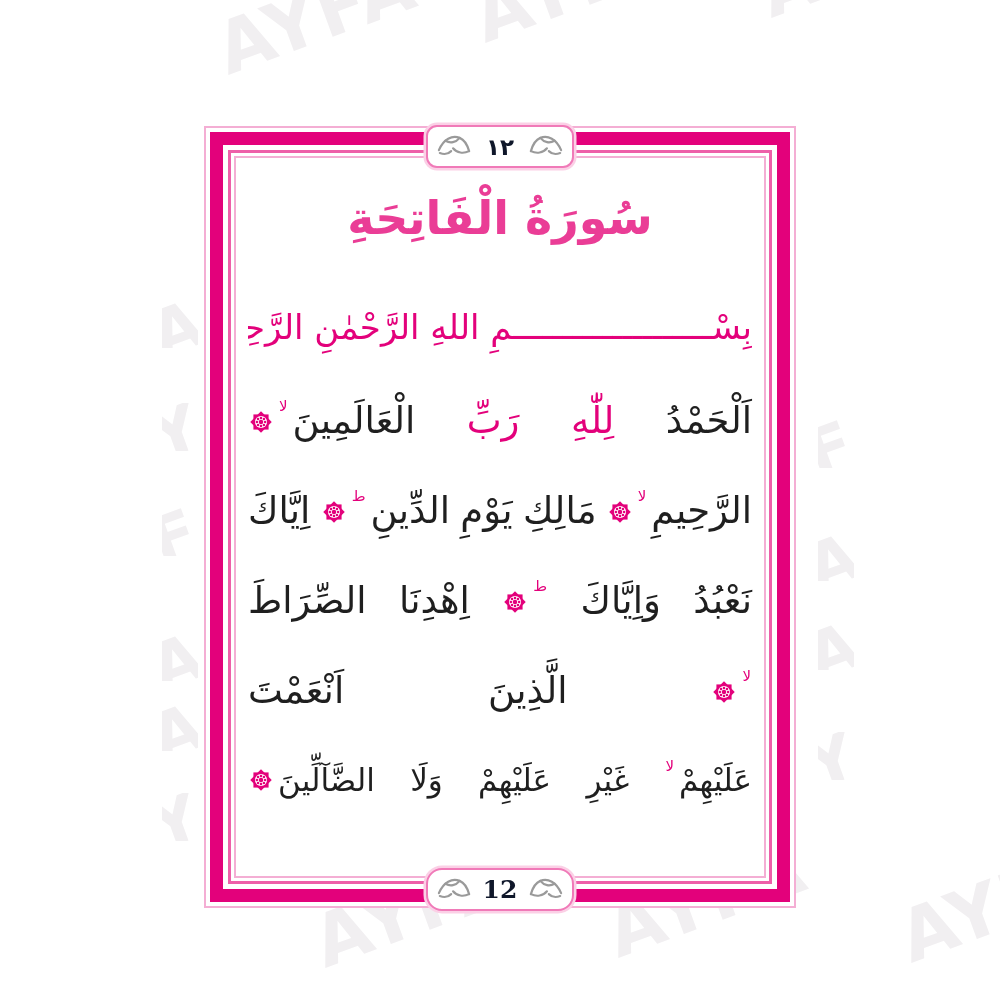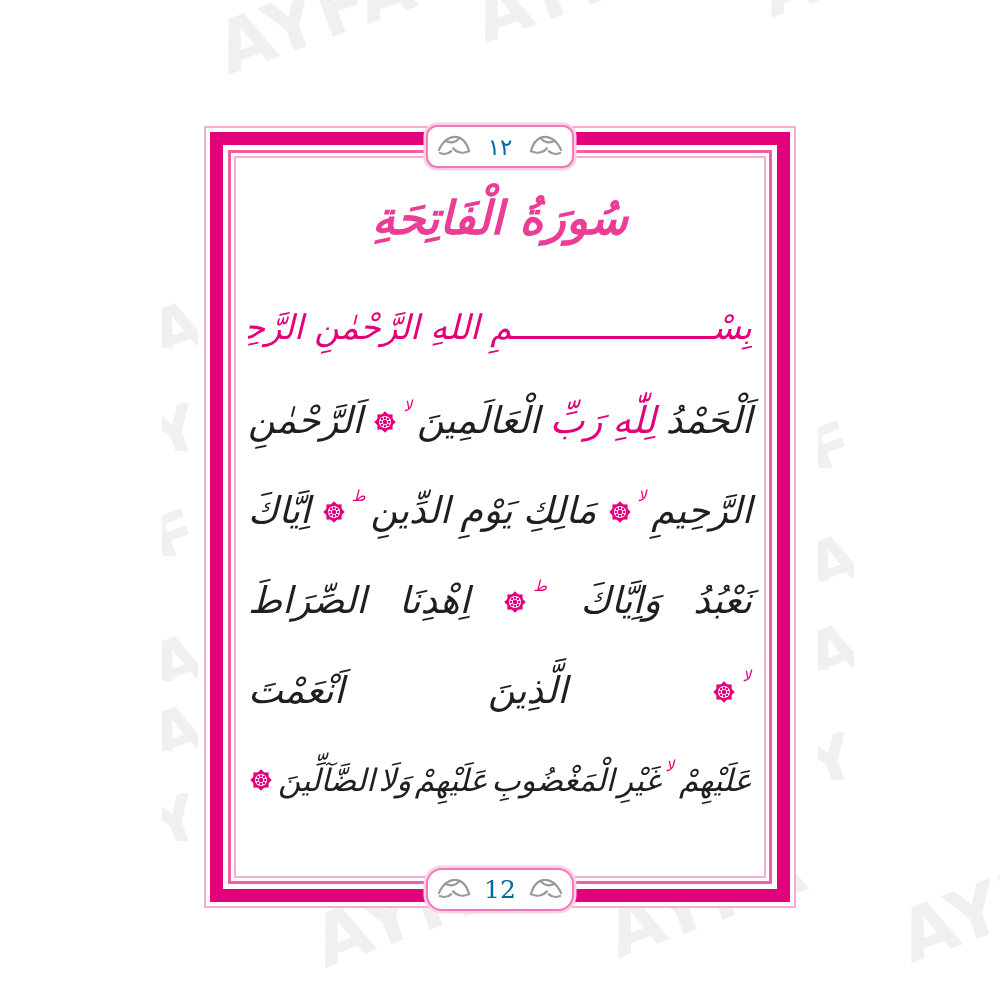--- a/index.html
+++ b/index.html
@@ -26,32 +26,32 @@
     white-space:nowrap;font-family:"DejaVu Sans",sans-serif;}
   .wm-frag{position:absolute;width:36px;height:48px;overflow:hidden;color:var(--wm);}
   .wm-frag>span{position:absolute;left:-10px;top:-8px;font-weight:800;font-size:64px;
     transform:rotate(-20deg);font-family:"DejaVu Sans",sans-serif;}
 
   
   .page{position:absolute;left:204px;top:126px;width:592px;height:782px;z-index:1;
     background:#fff;border:2px solid var(--border-light);padding:4px;}
   .band{width:100%;height:100%;border:13px solid var(--accent);padding:5px;}
   .inner1{width:100%;height:100%;border:3px solid var(--border-mid);padding:3px;}
-  .inner2{width:100%;height:100%;border:2px solid var(--border-light);overflow:hidden;font-style:italic;}
+  .inner2{width:100%;height:100%;border:2px solid var(--border-light);overflow:hidden;}
 
   .content{width:100%;height:100%;padding:0 12px;direction:rtl;}
 
   
   .badge{position:absolute;left:50%;transform:translateX(-50%);width:148px;height:43px;
     background:#fff;border:2.5px solid var(--badge-border);border-radius:11px;
     box-shadow:0 0 0 2.5px var(--badge-glow);z-index:3;
     display:flex;align-items:center;justify-content:space-between;padding:0 9px;}
   .badge-top{top:-3px;}
   .badge-bottom{bottom:-5px;border-radius:16px;}
-  .badge .num{color:#0369a1;font-weight:normal;}
+  .badge .num{color:#0f172a;font-weight:bold;}
   .num-arabic{font-size:23px;font-family:"DejaVu Sans",sans-serif;}
   .num-latin{font-size:25px;font-family:"DejaVu Serif",serif;}
   .flourish{flex:0 0 auto;}
   .flourish.mirror{transform:scaleX(-1);}
 
   
   .title{margin-top:26px;text-align:center;color:var(--title-pink);
     font-size:46px;font-weight:bold;line-height:1.5;}
   .bismillah{margin-top:30px;height:88px;display:flex;direction:rtl;
     align-items:center;justify-content:flex-start;gap:6px;color:var(--accent);
@@ -167,23 +167,20 @@
                           <circle cx="14.69" cy="14.69" r="1.15"></circle>
                           <circle cx="12" cy="15.8" r="1.15"></circle>
                           <circle cx="9.31" cy="14.69" r="1.15"></circle>
                           <circle cx="8.2" cy="12" r="1.15"></circle>
                           <circle cx="9.31" cy="9.31" r="1.15"></circle>
                           <circle cx="12" cy="8.2" r="1.15"></circle>
                           <circle cx="14.69" cy="9.31" r="1.15"></circle>
                         </g>
                       </svg></span>
                   </span>
-                  <span class="grp">
-                    <span class="w">اَلرَّحْمٰنِ</span>
-                  </span>
                 </div>
                 <div class="vline">
                   <span class="grp">
                     <span class="w">الرَّحِيمِ</span>
                     <span class="mk">لا</span>
                     <span class="rosette"><svg width="26" height="26" viewBox="0 0 24 24">
                         <rect x="5" y="5" width="14" height="14" fill="#e3017b"></rect>
                         <rect x="5" y="5" width="14" height="14" fill="#e3017b" transform="rotate(45 12 12)"></rect>
                         <circle cx="12" cy="12" r="5.6" fill="#fff"></circle>
                         <circle cx="12" cy="12" r="2.1" fill="#e3017b"></circle>
@@ -289,23 +286,20 @@
                     <span class="w">اَنْعَمْتَ</span>
                   </span>
                 </div>
                 <div class="vline small">
                   <span class="grp">
                     <span class="w">عَلَيْهِمْ</span>
                     <span class="mk">لا</span>
                   </span>
                   <span class="grp">
                     <span class="w">غَيْرِ</span>
-                  </span>
-                  <span class="grp">
-                    <span class="w">الْمَغْضُوبِ</span>
                   </span>
                   <span class="grp">
                     <span class="w">عَلَيْهِمْ</span>
                   </span>
                   <span class="grp">
                     <span class="w">وَلَا</span>
                   </span>
                   <span class="grp">
                     <span class="w">الضَّآلِّينَ</span>
                     <span class="rosette"><svg width="26" height="26" viewBox="0 0 24 24">

